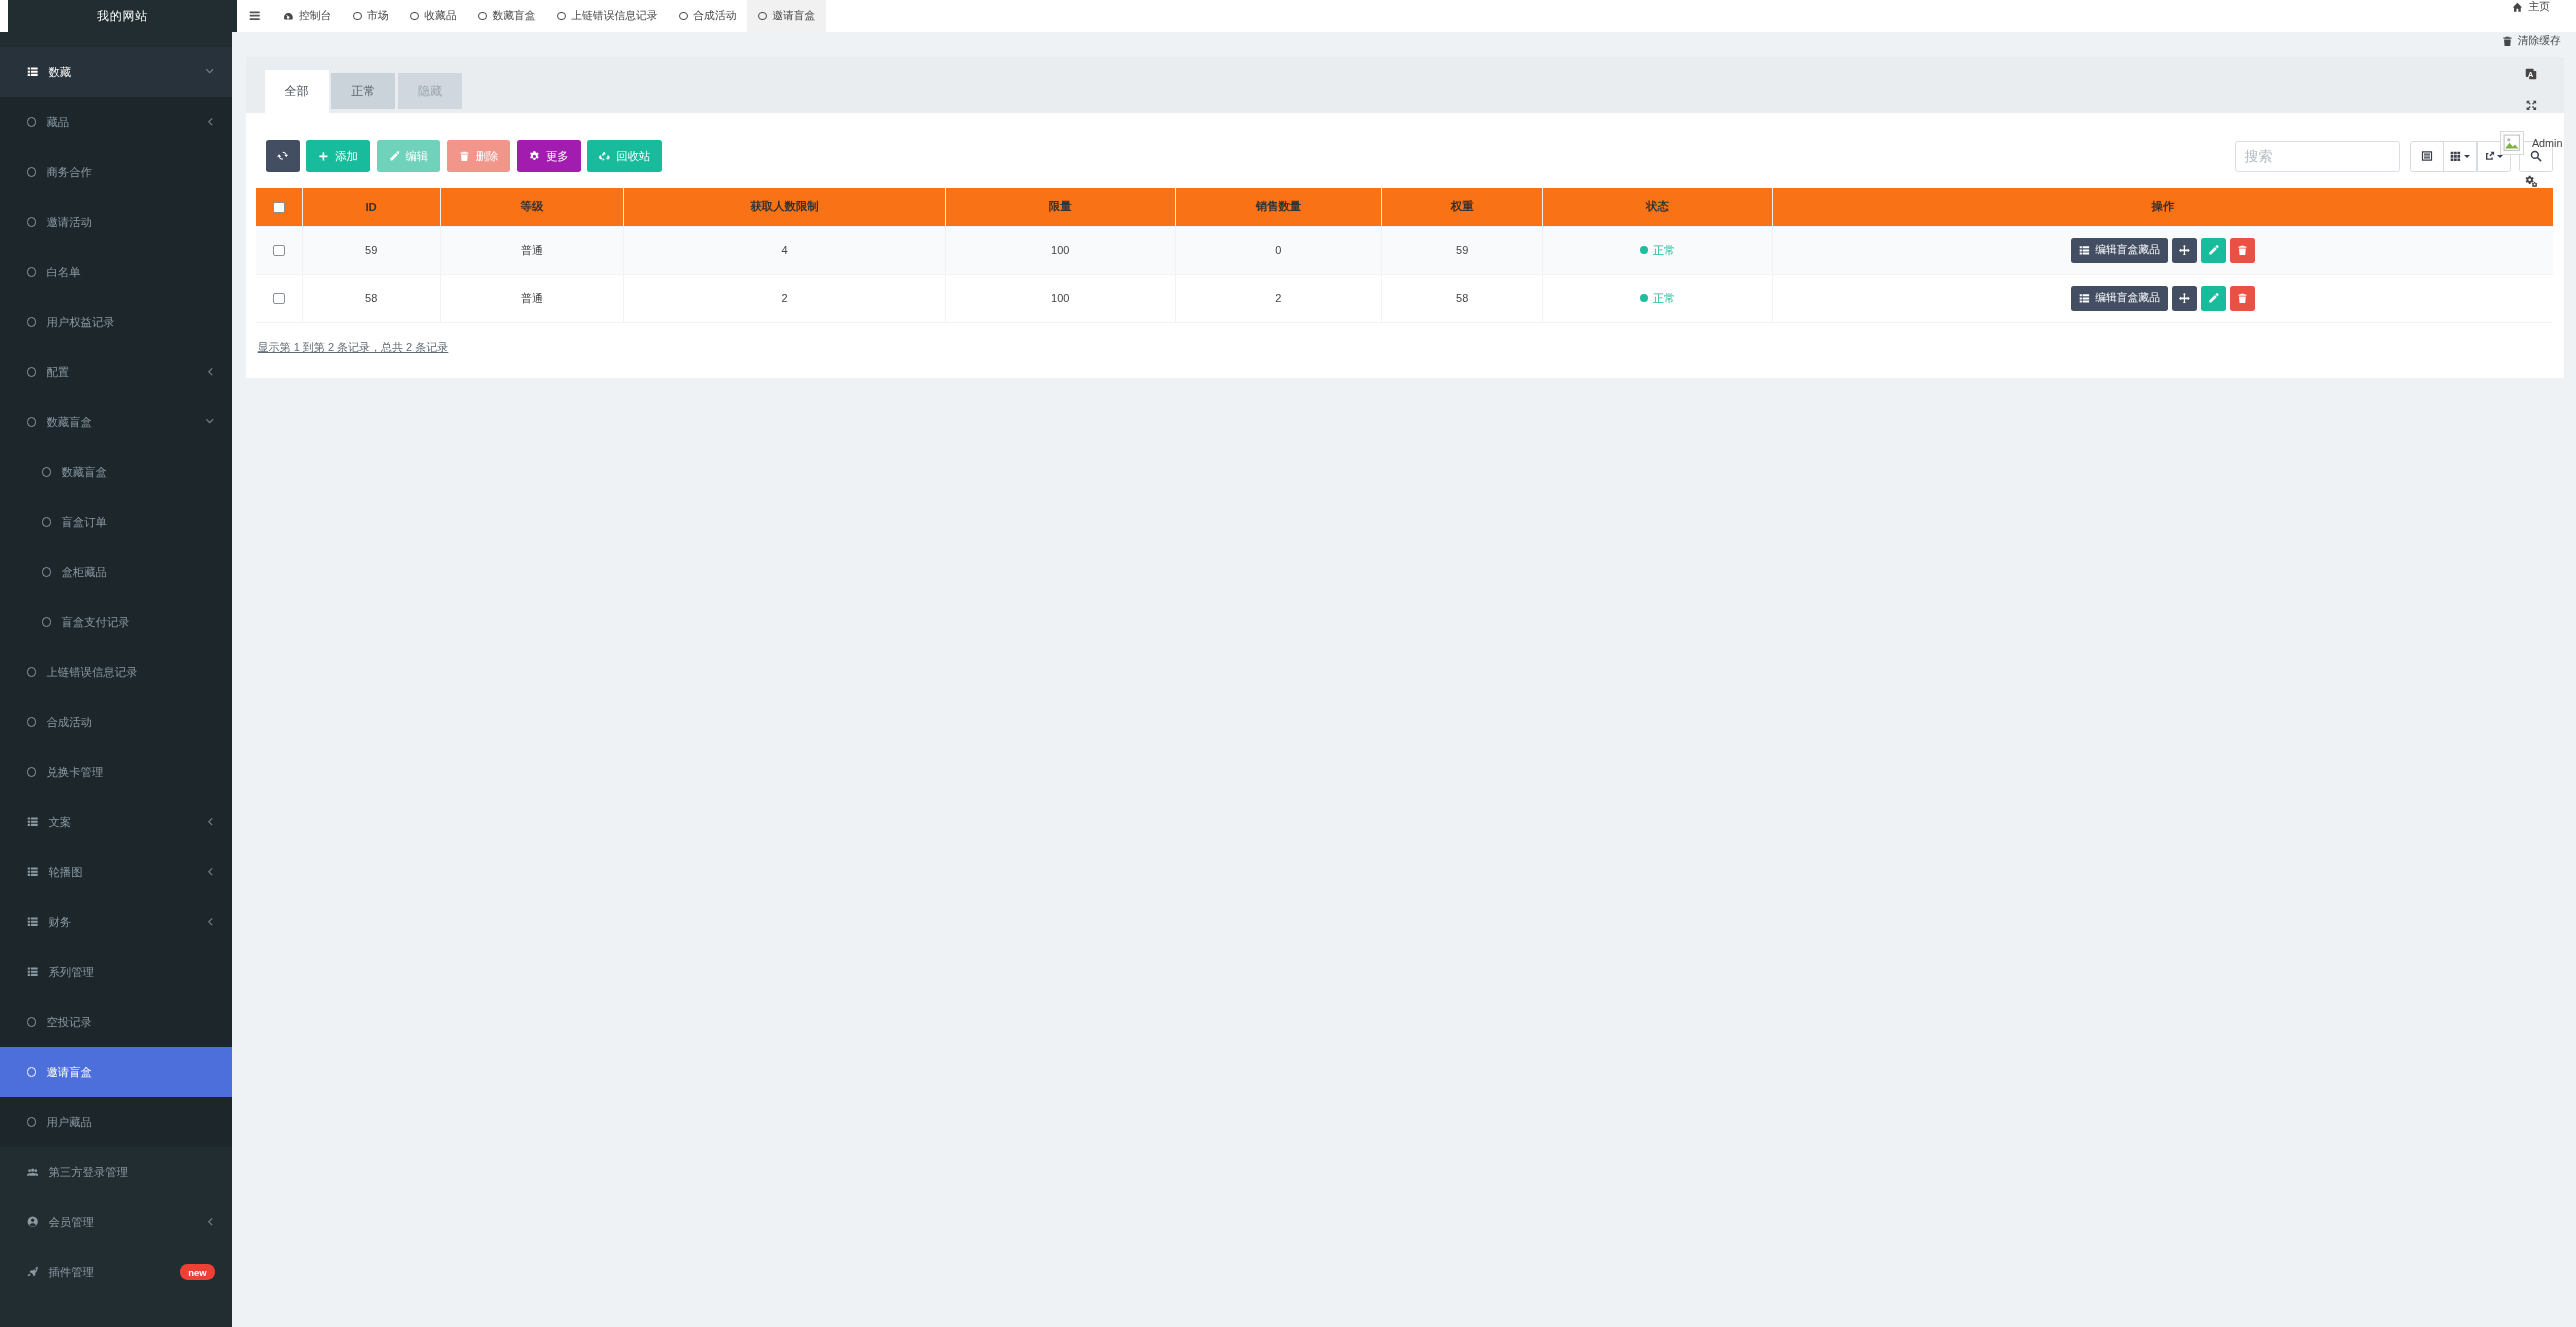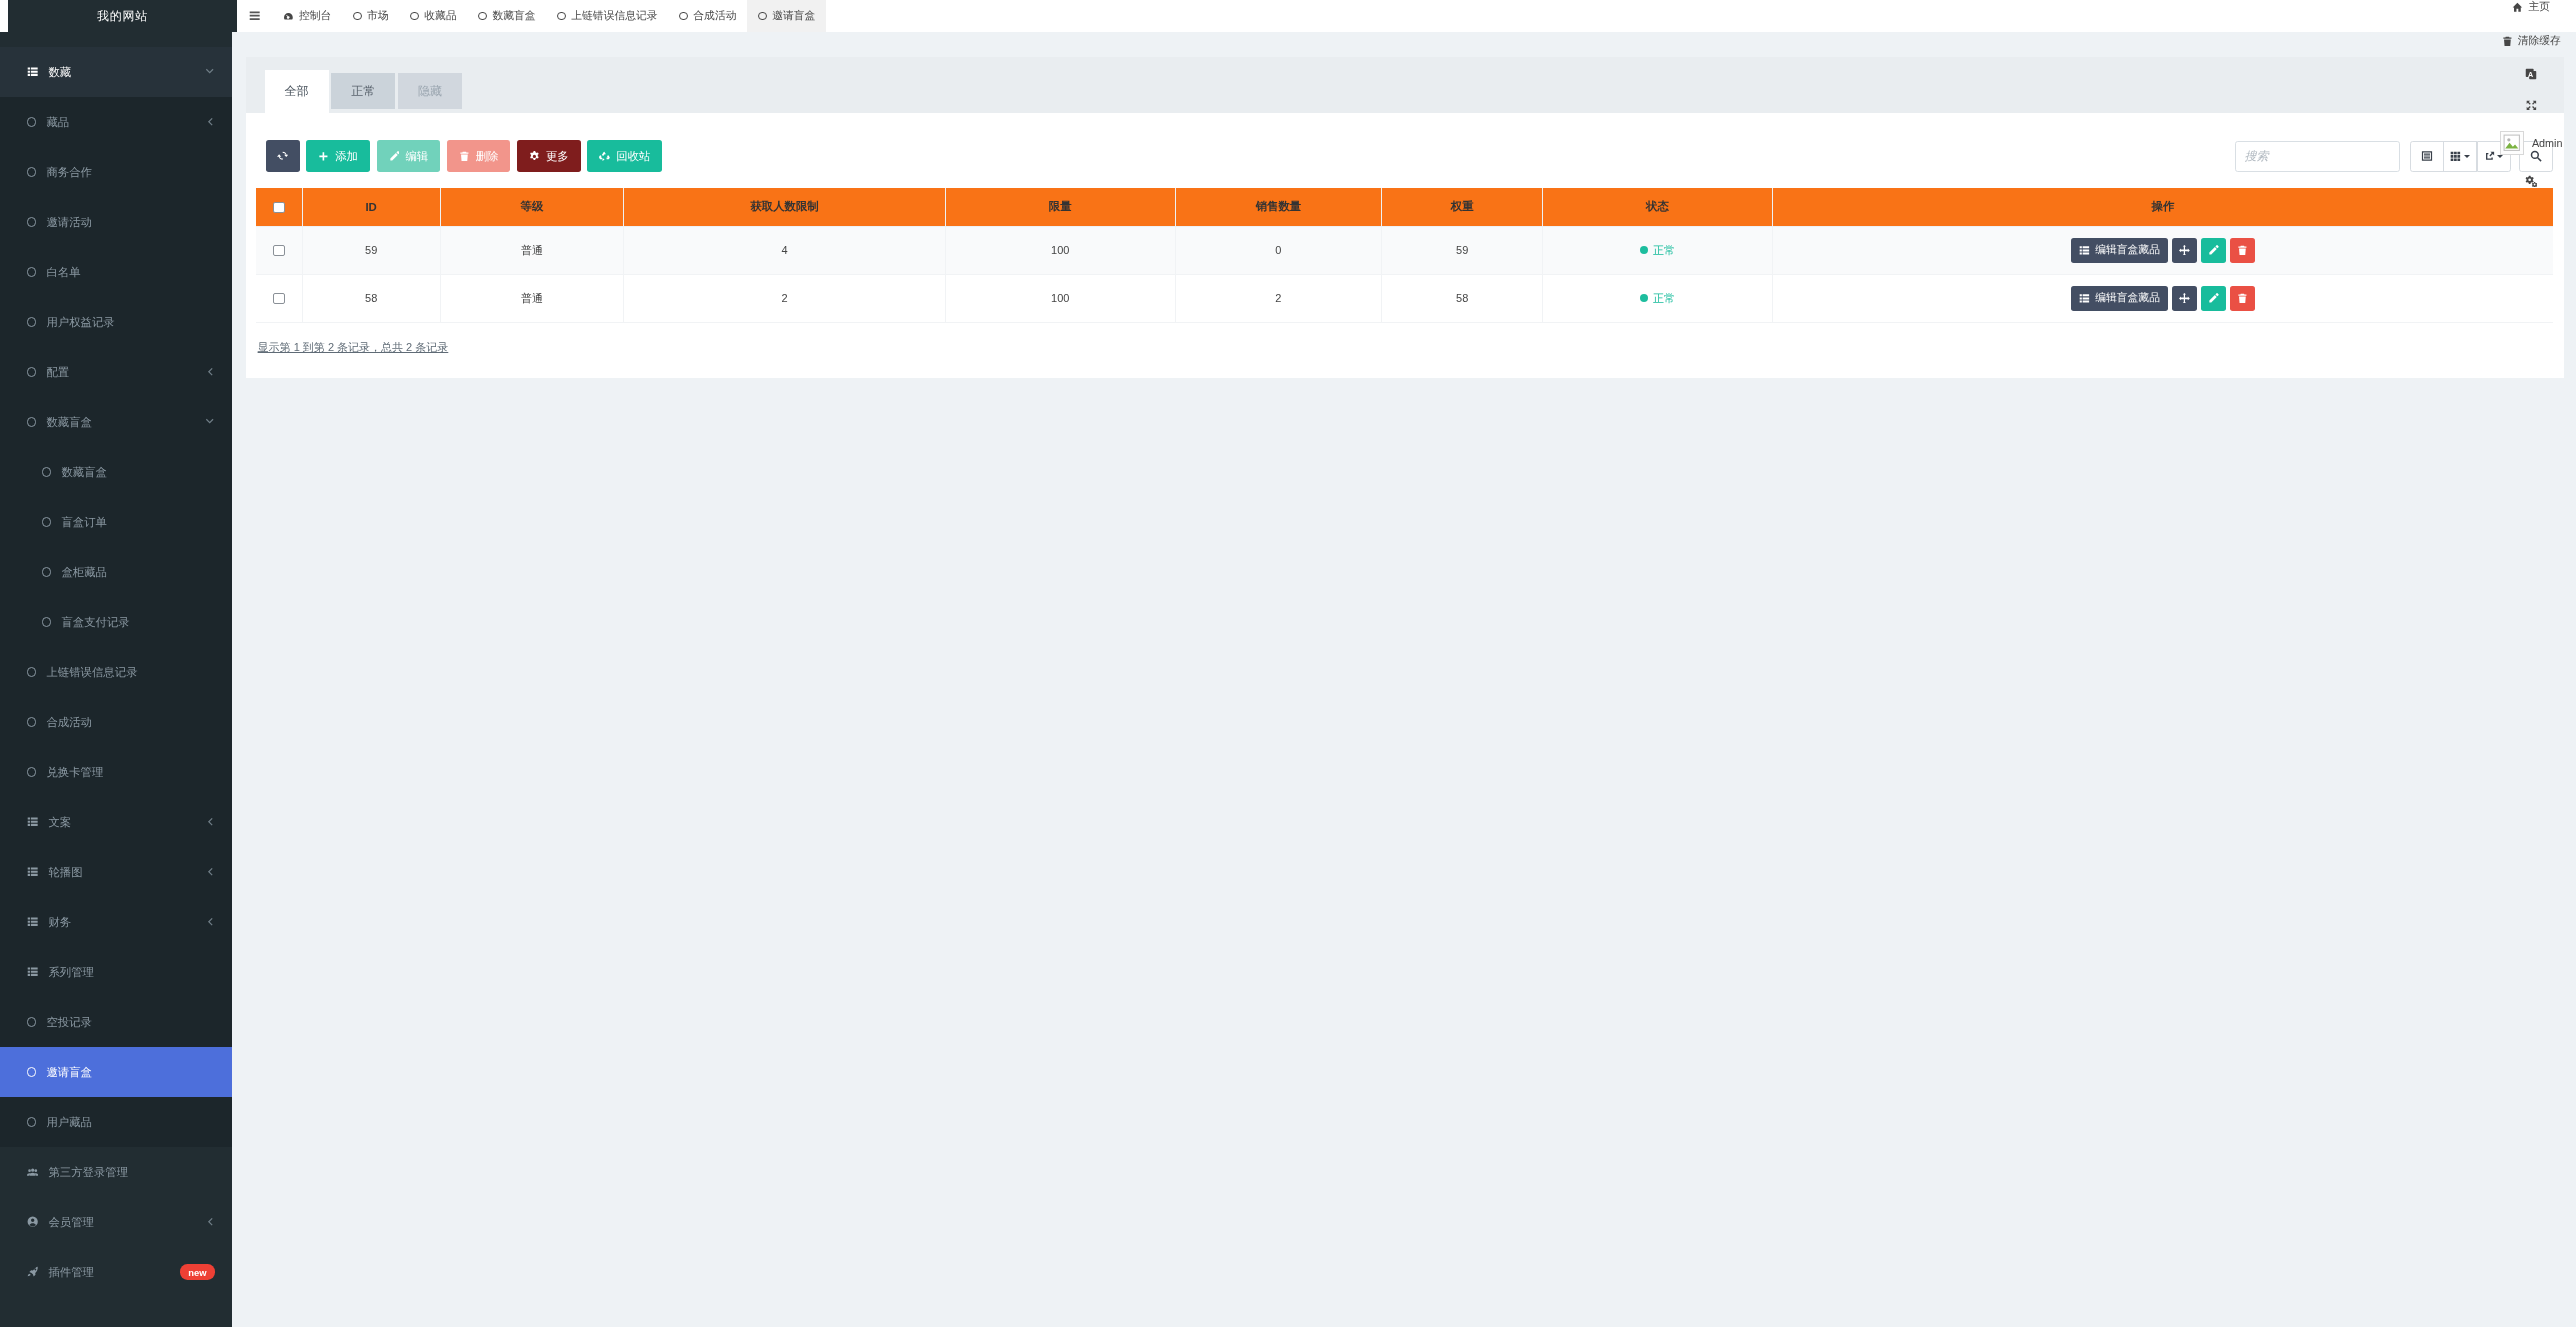--- a/index.html
+++ b/index.html
@@ -47,26 +47,26 @@
   .panel-body { background:#fff; padding:27px 10.8px 23px 10.8px; }
 
   .toolbar { display:flex; align-items:center; gap:6.7px; padding-left:9.4px; }
   .btn { height:32px; border:none; border-radius:2.7px; color:#fff; font-size:11.4px;
     display:inline-flex; align-items:center; gap:6px; padding:0 12px; cursor:pointer;
     font-family:inherit; }
   .btn-refresh { width:34px; justify-content:center; padding:0; background:#434e63; }
   .btn-add { background:#18bc9c; }
   .btn-edit { background:#71d2bb; }
   .btn-del { background:#f2958b; }
-  .btn-more { background:#7f1d1d; }
+  .btn-more { background:#a21caf; }
   .btn-recycle { background:#18bc9c; }
 
   .search-area { margin-left:auto; display:flex; align-items:center; gap:9.4px; }
   .search-input { width:165px; height:31px; border:0.7px solid #d9dfe4; border-radius:2.7px;
-    font-size:12px; padding:0 8px; color:#555; outline:none; font-family:inherit;font-style:italic; }
+    font-size:14px; padding:0 8px; color:#555; outline:none; font-family:inherit; }
   .search-input::placeholder { color:#b3bbc2; }
   .vgroup { display:flex; }
   .tool-btn { width:34px; height:31px; background:#fff; border:0.7px solid #d7dce1; color:#39404a;
     display:flex; align-items:center; justify-content:center; gap:2.7px; cursor:pointer; margin-left:-0.7px; }
   .vgroup .tool-btn:first-child { border-radius:2.7px 0 0 2.7px; margin-left:0; }
   .vgroup .tool-btn:last-child { border-radius:0 2.7px 2.7px 0; }
   .tool-btn.single { border-radius:2.7px; }
   .caret { width:0; height:0; border-left:3.4px solid transparent; border-right:3.4px solid transparent;
     border-top:3.4px solid #39404a; }
 

